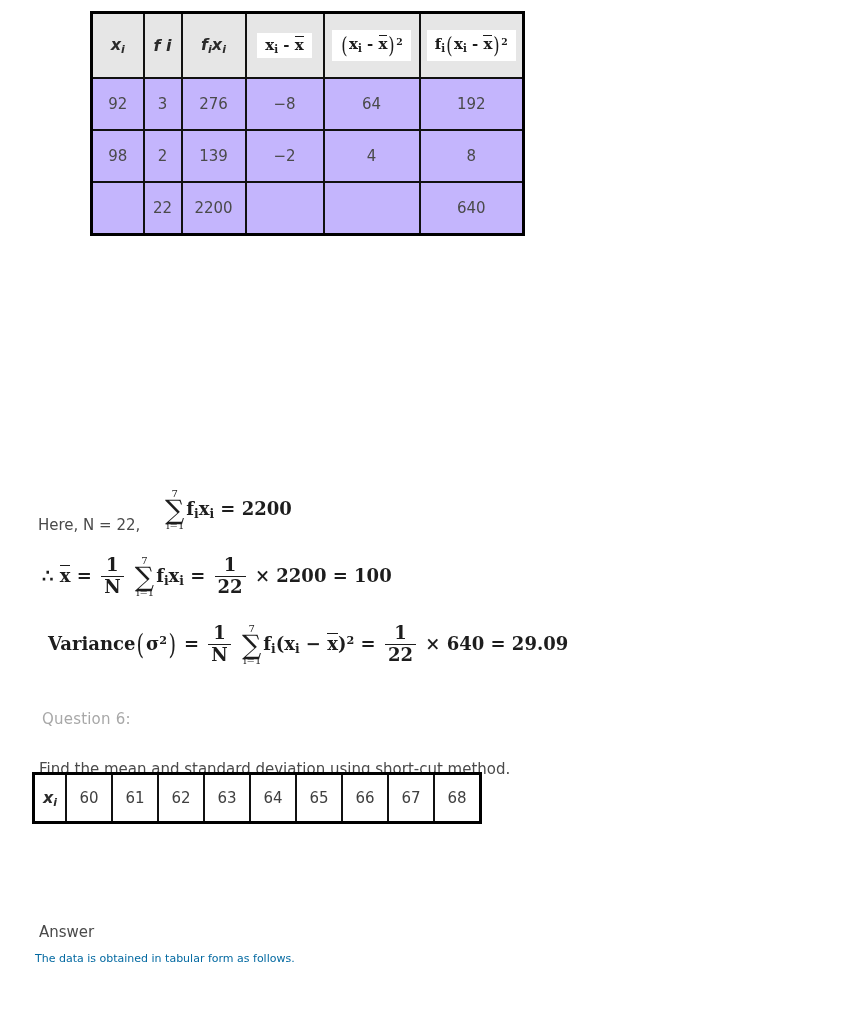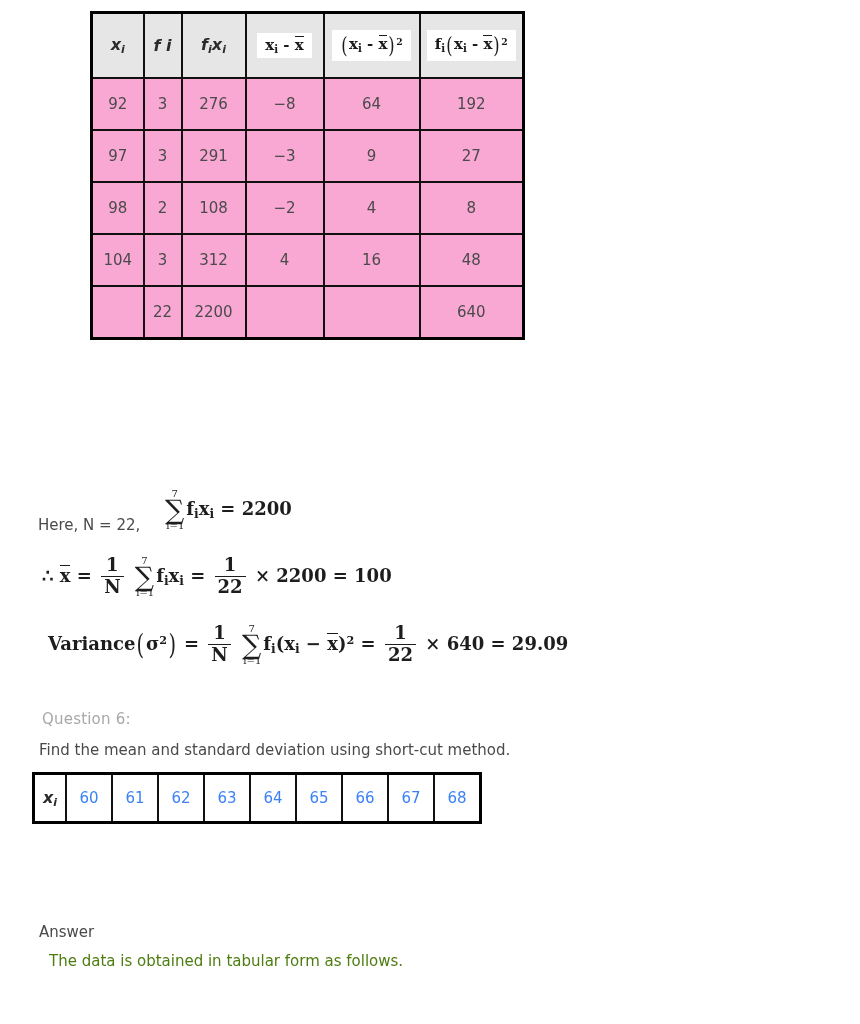--- a/index.html
+++ b/index.html
@@ -38,21 +38,21 @@
     color: #4a4a4a;
     font-family: "DejaVu Sans", "Liberation Sans", sans-serif;
     padding: 0;
   }
   table.vtable thead th {
     background: #e6e6e6;
     height: 63px;
   }
   table.vtable tbody td {
     height: 50px;
-    background: #f9a8d4;
+    background: #c4b5fd;
   }
   .c-xi   { width: 52px; }
   .c-fi   { width: 38px; }
   .c-fixi { width: 64px; }
   .c-dev  { width: 78px; }
   .c-sq   { width: 96px; }
   .c-fsq  { width: 104px; }
 
   
   .mathchip {
@@ -181,21 +181,21 @@
     position: absolute;
     left: 42px;
     top: 710px;
     font-size: 15px;
     color: #a8a8a8;
     letter-spacing: 0.2px;
   }
   .question-text {
     position: absolute;
     left: 39px;
-    top: 741px;
+    top: 760px;
     font-size: 15px;
     color: #4a4a4a;
   }
 
   
   .data-table-wrap {
     position: absolute;
     left: 32px;
     top: 772px;
   }
@@ -205,21 +205,21 @@
     background: #ffffff;
     table-layout: fixed;
   }
   table.dtable td {
     border: 2px solid #111111;
     text-align: center;
     vertical-align: middle;
     height: 46px;
     width: 44px;
     font-size: 15px;
-    color: #3b82f6;
+    color: #404040;
     padding: 0;
   }
   table.dtable td.rowhead {
     width: 30px;
     font-style: italic;
     font-weight: bold;
     font-size: 16px;
     color: #2b2b2b;
   }
   table.dtable td.rowhead .sub {
@@ -230,24 +230,24 @@
   
   .answer-label {
     position: absolute;
     left: 39px;
     top: 923px;
     font-size: 15px;
     color: #4a4a4a;
   }
   .answer-text {
     position: absolute;
-    left: 49px;
+    left: 35px;
     top: 952px;
-    font-size: 15px;
-    color: #4d7c0f;
+    font-size: 11px;
+    color: #0369a1;
   }
 </style>
 </head>
 <body>
 
 <div class="variance-table-wrap">
   <table class="vtable">
     <colgroup>
       <col class="c-xi">
         <col class="c-fi">
@@ -287,42 +287,26 @@
     <tbody>
       <tr>
         <td>92</td>
         <td>3</td>
         <td>276</td>
         <td>−8</td>
         <td>64</td>
         <td>192</td>
       </tr>
       <tr>
-        <td>97</td>
-        <td>3</td>
-        <td>291</td>
-        <td>−3</td>
-        <td>9</td>
-        <td>27</td>
-      </tr>
-      <tr>
         <td>98</td>
         <td>2</td>
-        <td>108</td>
+        <td>139</td>
         <td>−2</td>
         <td>4</td>
         <td>8</td>
-      </tr>
-      <tr>
-        <td>104</td>
-        <td>3</td>
-        <td>312</td>
-        <td>4</td>
-        <td>16</td>
-        <td>48</td>
       </tr>
       <tr>
         <td></td>
         <td>22</td>
         <td>2200</td>
         <td></td>
         <td></td>
         <td>640</td>
       </tr>
     </tbody>

